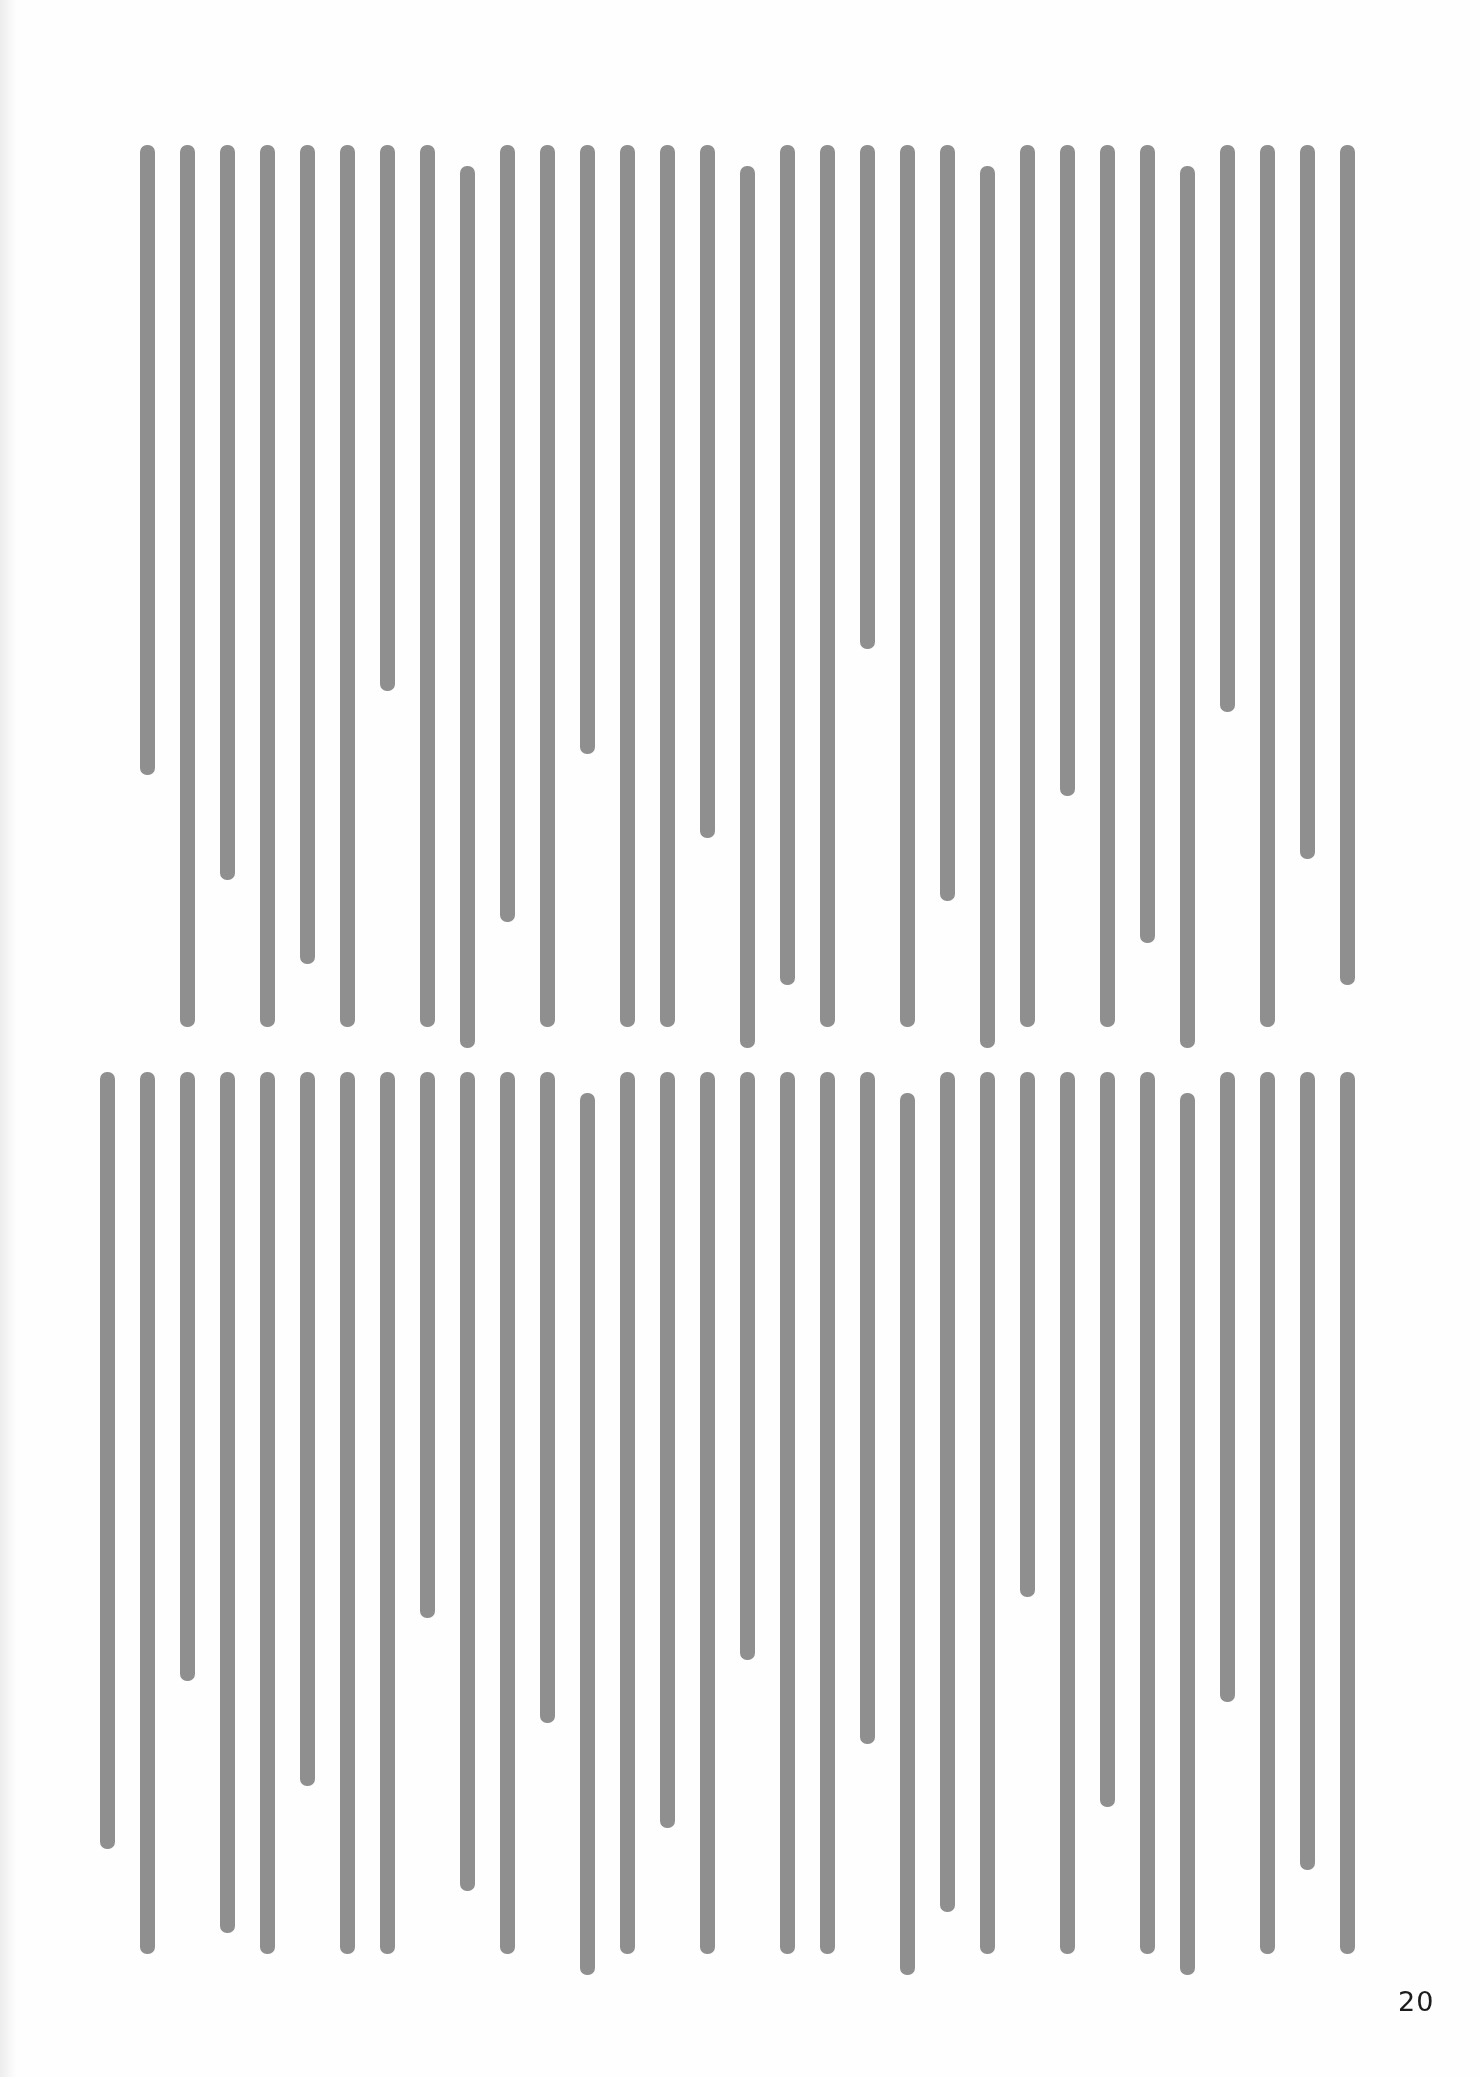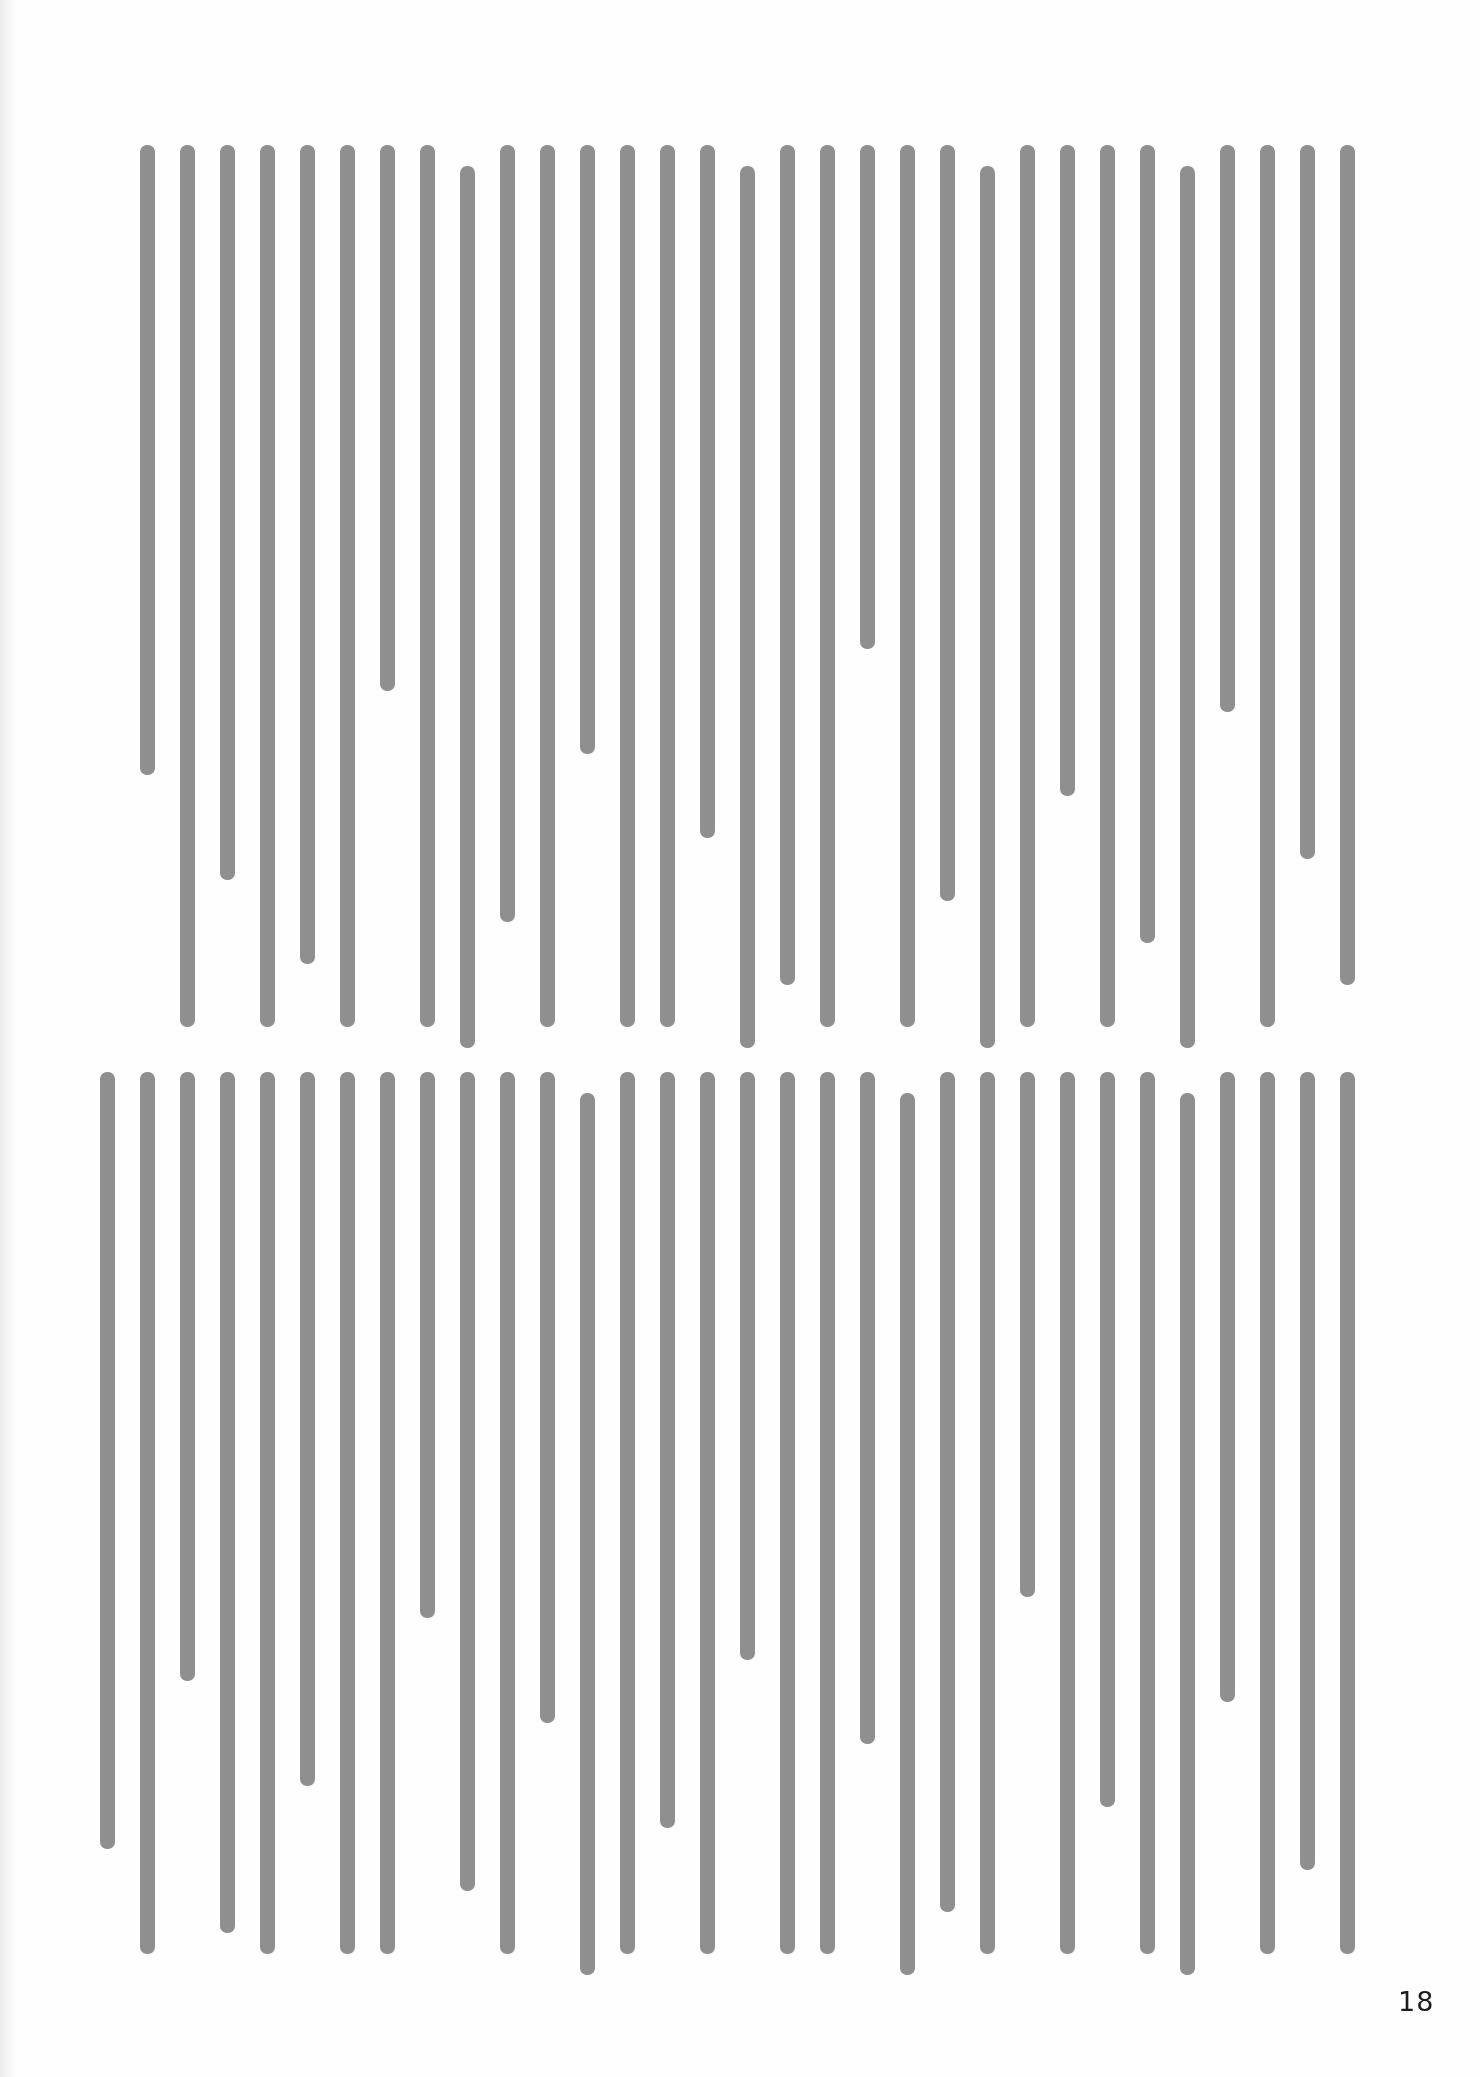--- a/index.html
+++ b/index.html
@@ -130,15 +130,15 @@
       <div class="tline" style="height: 882px; margin-top: 0px;"></div>
       <div class="tline" style="height: 882px; margin-top: 0px;"></div>
       <div class="tline" style="height: 714px; margin-top: 0px;"></div>
       <div class="tline" style="height: 882px; margin-top: 0px;"></div>
       <div class="tline" style="height: 861px; margin-top: 0px;"></div>
       <div class="tline" style="height: 609px; margin-top: 0px;"></div>
       <div class="tline" style="height: 882px; margin-top: 0px;"></div>
       <div class="tline" style="height: 777px; margin-top: 0px;"></div>
     </section>
 
-  <div class="pagenum">18</div>
+  <div class="pagenum">20</div>
 
 </div>
 
 </body></html>

